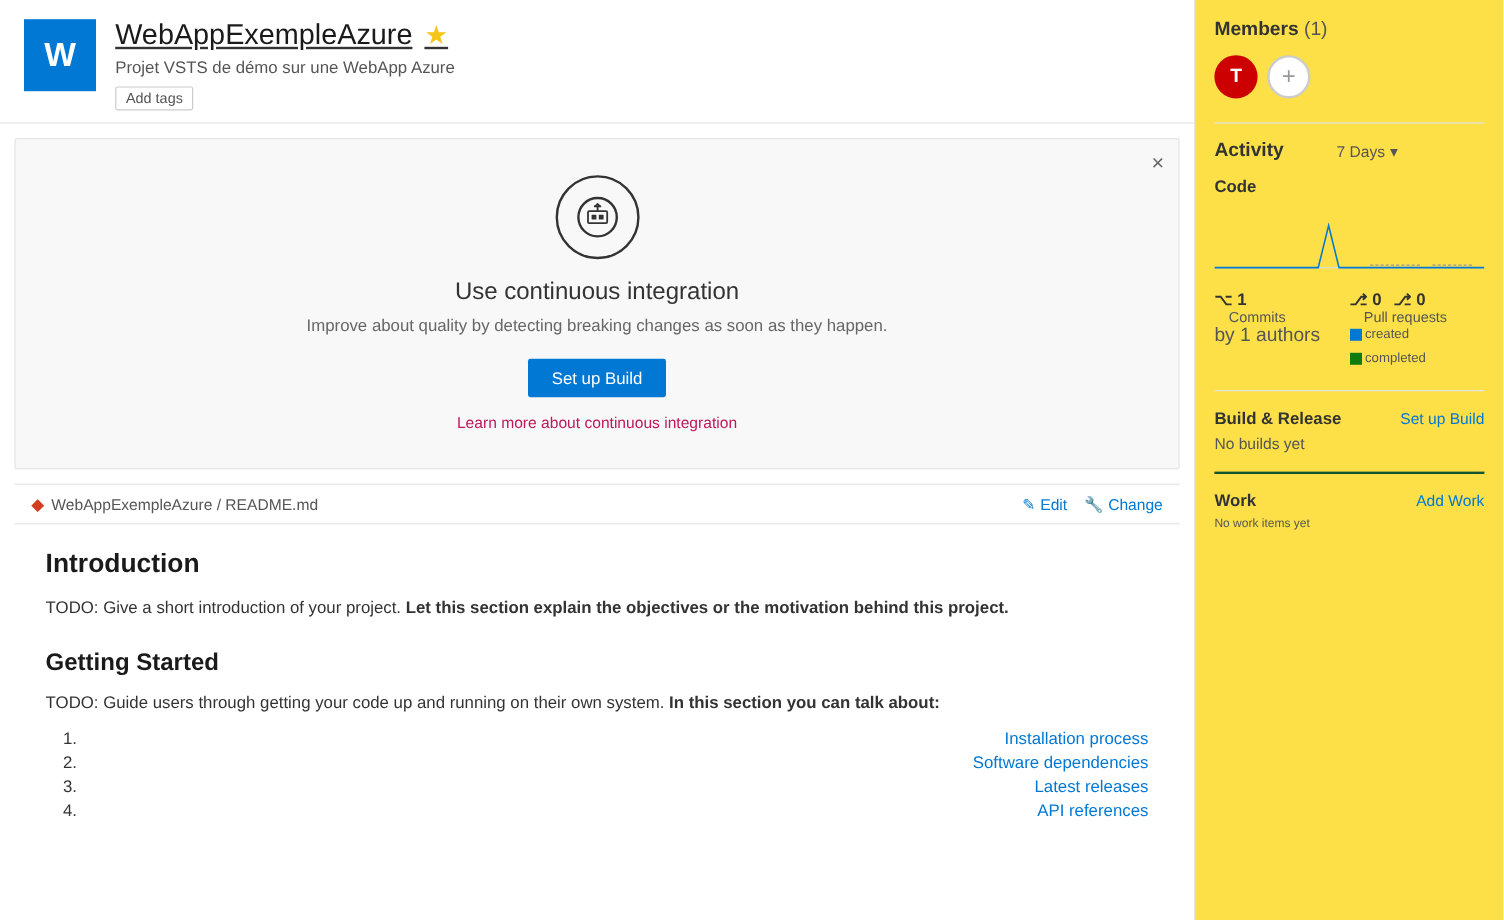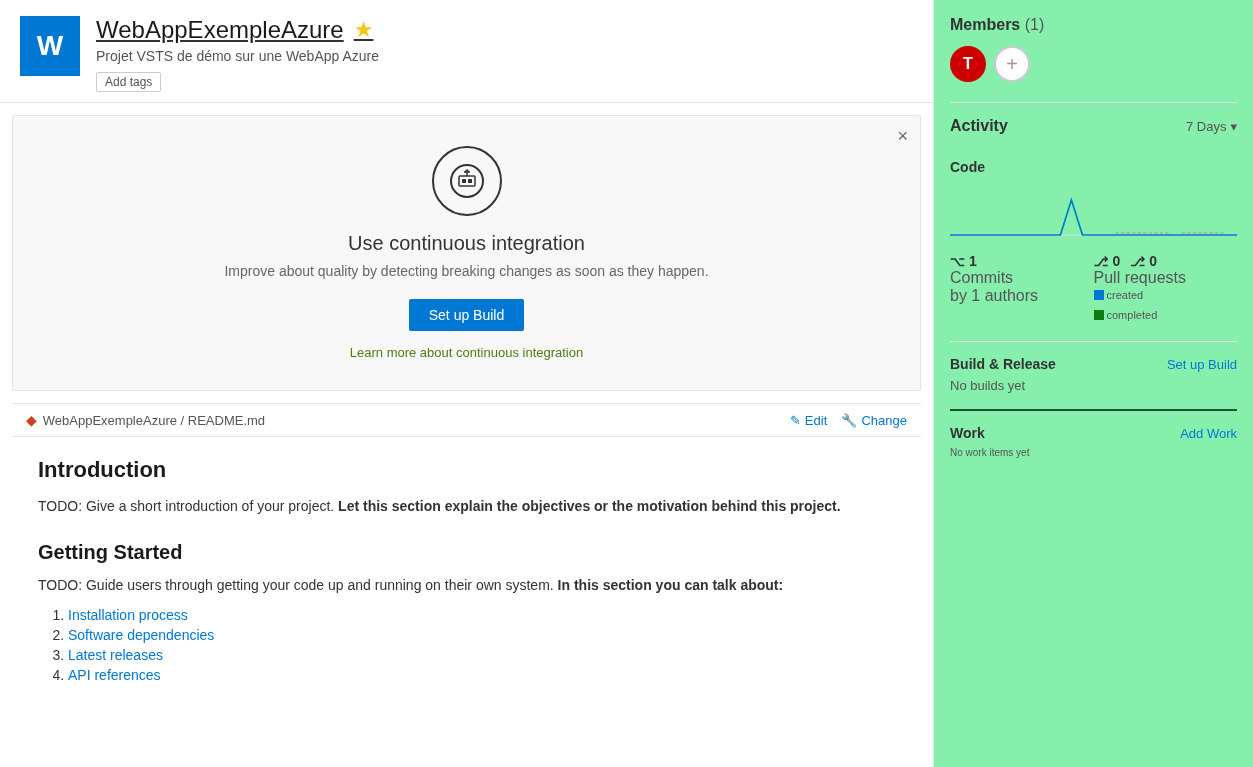--- a/index.html
+++ b/index.html
@@ -20,63 +20,63 @@
     .project-subtitle { color: #555; font-size: 14px; margin-top: 4px; }
     .add-tags-btn { display: inline-block; margin: 8px 0 0 0; border: 1px solid #ccc; background: #fff; color: #555; font-size: 12px; padding: 2px 8px; cursor: pointer; border-radius: 2px; }
 
     
     .ci-banner { background: #f8f8f8; border: 1px solid #e5e5e5; margin: 12px; border-radius: 2px; padding: 30px 20px; text-align: center; position: relative; }
     .ci-close-btn { position: absolute; top: 10px; right: 12px; background: none; border: none; font-size: 18px; cursor: pointer; color: #666; }
     .ci-icon { width: 70px; height: 70px; border: 2px solid #333; border-radius: 50%; display: flex; align-items: center; justify-content: center; margin: 0 auto 16px auto; font-size: 28px; }
     .ci-title { font-size: 20px; font-weight: 400; color: #333; margin-bottom: 8px; }
     .ci-subtitle { color: #666; font-size: 14px; margin-bottom: 20px; }
     .setup-build-btn { background: #0078d4; color: #fff; border: none; padding: 8px 20px; font-size: 14px; cursor: pointer; border-radius: 2px; margin-bottom: 14px; }
-    .ci-learn-link { color: #4d7c0f; font-size: 13px; cursor: pointer; text-decoration: none; display: block; }
+    .ci-learn-link { color: #be185d; font-size: 13px; cursor: pointer; text-decoration: none; display: block; }
 
     
     .readme-header { background: #fff; border-top: 1px solid #e5e5e5; border-bottom: 1px solid #e5e5e5; padding: 8px 14px; display: flex; align-items: center; justify-content: space-between; margin: 0 12px; }
     .readme-path { display: flex; align-items: center; gap: 6px; font-size: 13px; color: #555; }
     .readme-path-icon { color: #d04020; font-size: 14px; }
     .readme-actions { display: flex; gap: 14px; }
     .readme-action-btn { background: none; border: none; color: #0078d4; font-size: 13px; cursor: pointer; display: flex; align-items: center; gap: 4px; }
 
     .readme-content { padding: 20px 26px; margin: 0 12px; }
     .readme-h1 { font-size: 22px; font-weight: 600; margin-bottom: 12px; color: #1a1a1a; }
     .readme-h2 { font-size: 20px; font-weight: 600; margin: 24px 0 10px 0; color: #1a1a1a; }
     .readme-p { font-size: 14px; line-height: 1.6; color: #333; margin-bottom: 10px; }
     .readme-p strong { font-weight: 600; }
     .readme-link { color: #0078d4; }
-    .readme-list { margin-left: 30px; margin-top: 8px; }
+    .readme-list { margin-left: 30px; margin-top: 8px; text-align: right; }
     .readme-list li { font-size: 14px; margin-bottom: 4px; }
     .readme-list li a { color: #0078d4; text-decoration: none; }
 
     
-    .sidebar { width: 320px; background: #86efac; border-left: 1px solid #e5e5e5; padding: 16px; overflow-y: auto; flex-shrink: 0; }
+    .sidebar { width: 258px; background: #fde047; border-left: 1px solid #e5e5e5; padding: 16px; overflow-y: auto; flex-shrink: 0; }
 
     .members-section { margin-bottom: 20px; }
     .members-title { font-size: 16px; font-weight: 600; margin-bottom: 12px; }
     .members-count { font-weight: 400; color: #555; }
     .members-row { display: flex; align-items: center; gap: 8px; }
     .member-avatar { width: 36px; height: 36px; border-radius: 50%; background: #c00; color: #fff; display: flex; align-items: center; justify-content: center; font-size: 16px; font-weight: bold; }
     .add-member-btn { width: 36px; height: 36px; border-radius: 50%; border: 2px solid #ccc; background: #fff; color: #999; font-size: 20px; display: flex; align-items: center; justify-content: center; cursor: pointer; }
 
     .activity-section { border-top: 1px solid #e5e5e5; padding-top: 14px; margin-bottom: 20px; }
-    .activity-header { display: flex; align-items: center; justify-content: space-between; margin-bottom: 24px; gap: 44px; }
+    .activity-header { display: flex; align-items: center; justify-content: flex-start; margin-bottom: 12px; gap: 44px; }
     .activity-title { font-size: 16px; font-weight: 600; }
     .activity-period { display: flex; align-items: center; gap: 4px; color: #555; font-size: 13px; cursor: pointer; }
 
     .code-label { font-size: 14px; font-weight: 600; margin-bottom: 10px; }
 
     .chart-area { height: 60px; position: relative; margin-bottom: 8px; }
     .chart-svg { width: 100%; height: 100%; }
 
     .stats-row { display: flex; gap: 0; margin-bottom: 14px; }
     .stat-block { flex: 1; }
     .stat-number { font-size: 14px; font-weight: 600; display: flex; align-items: center; gap: 4px; }
-    .stat-label { font-size: 16px; color: #555; }
+    .stat-label { font-size: 12px; color: #555; margin-left: 12px; }
     .stat-sublabel { font-size: 16px; color: #555; }
     .legend-dot { width: 10px; height: 10px; display: inline-block; margin-right: 3px; }
 
     .build-section { border-top: 1px solid #e5e5e5; padding-top: 14px; margin-bottom: 16px; }
     .build-header { display: flex; align-items: center; justify-content: space-between; margin-bottom: 6px; }
     .build-title { font-size: 14px; font-weight: 600; }
     .build-action { color: #0078d4; font-size: 13px; cursor: pointer; background: none; border: none; }
     .build-status { font-size: 13px; color: #555; }
 
     .work-section { border-top: 2px solid #14532d; padding-top: 14px; }

